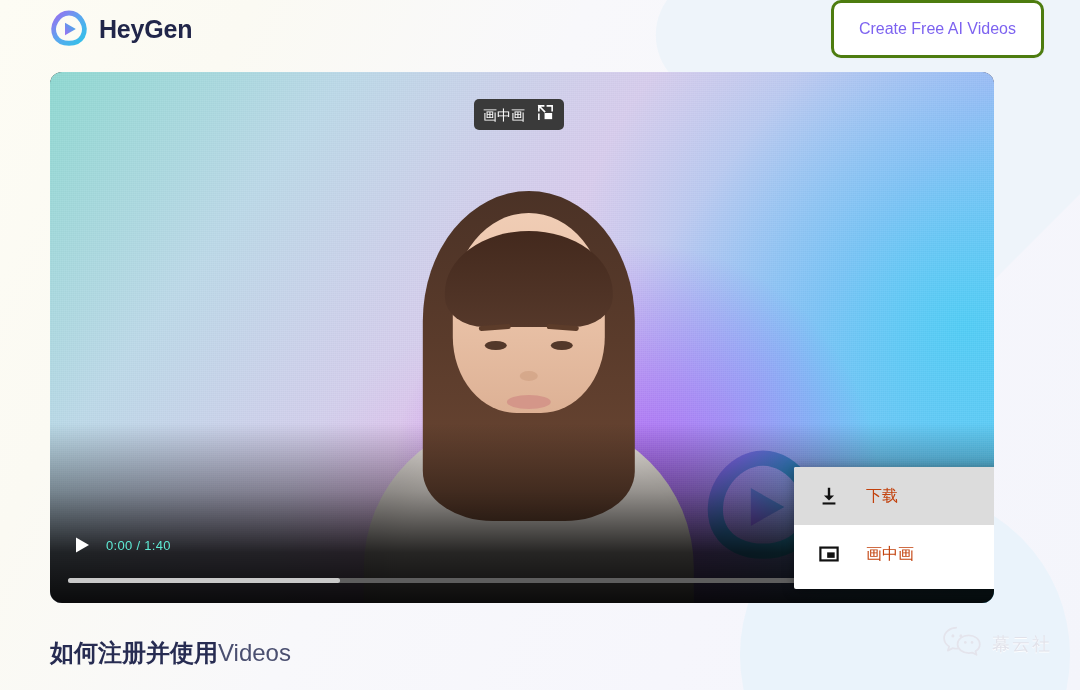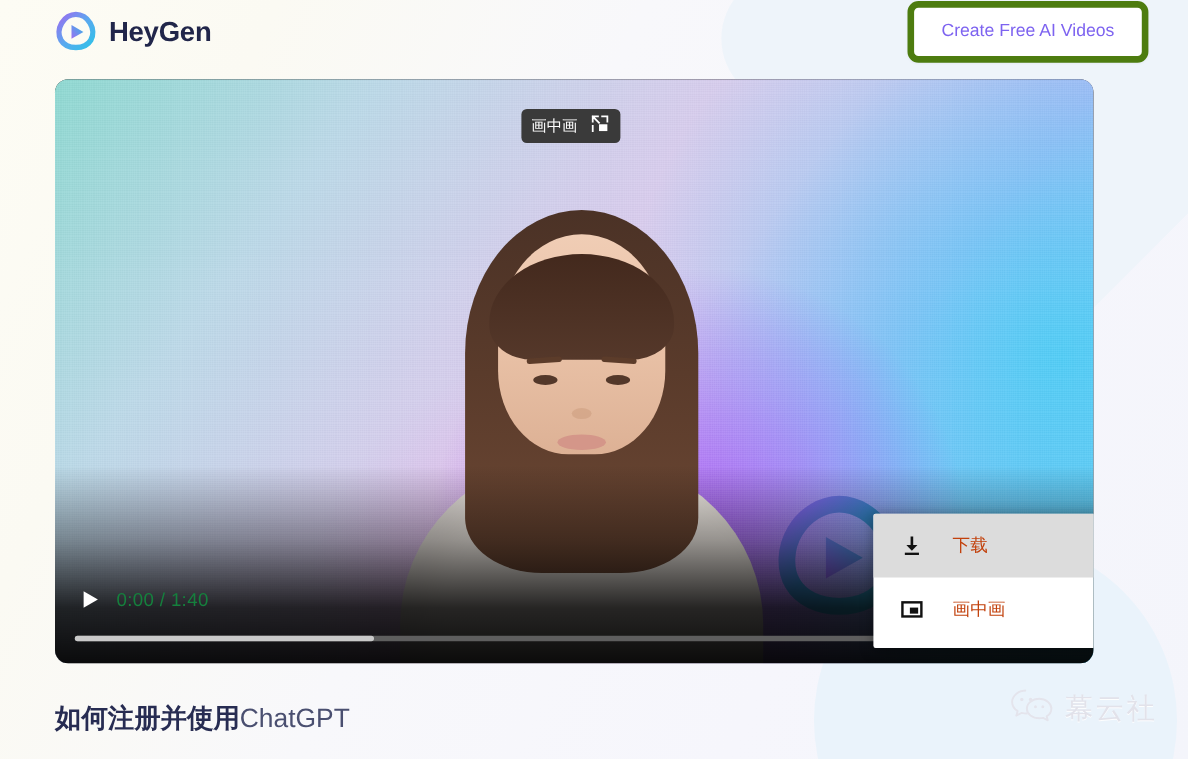--- a/index.html
+++ b/index.html
@@ -46,39 +46,38 @@
   }
 
   
   #header {
     position: absolute;
     top: 0; left: 0;
     width: 1080px;
     height: 58px;
     z-index: 10;
     display: flex;
-    align-items: center;
     justify-content: space-between;
     padding: 0 36px 0 50px;
   }
   #brand {
     display: flex;
     align-items: center;
     gap: 11px;
   }
   #brand-logo { width: 38px; height: 38px; display: block; }
   #brand-name {
     font-size: 25px;
     font-weight: 700;
     color: #21264a;
     letter-spacing: -0.2px;
   }
   #cta-button {
     background: #ffffff;
-    border: 6px solid #4d7c0f;
+    border: 3px solid #4d7c0f;
     border-radius: 10px;
     color: #7d63f0;
     font-size: 16px;
     padding: 13px 25px;
     cursor: pointer;
     box-shadow: 0 1px 2px rgba(40,40,80,0.03);
     white-space: nowrap;
   }
 
   
@@ -247,22 +246,22 @@
     left: 19px;
     bottom: 45px;
     width: 26px; height: 26px;
     display: flex; align-items: center; justify-content: center;
     cursor: pointer;
   }
   #time-display {
     position: absolute;
     left: 56px;
     bottom: 44px;
-    color: #15803d;
-    font-size: 17px;
+    color: #5eead4;
+    font-size: 13px;
     letter-spacing: 0.3px;
     line-height: 26px;
   }
   #progress-track {
     position: absolute;
     left: 18px;
     right: 18px;
     bottom: 20px;
     height: 5px;
     border-radius: 3px;
@@ -329,21 +328,21 @@
     position: absolute;
     right: 28px;
     top: 625px;
     display: flex;
     align-items: center;
     gap: 8px;
     z-index: 12;
     opacity: 0.95;
   }
   #watermark-text {
-    font-size: 26px;
+    font-size: 18px;
     color: #e2e2ea;
     letter-spacing: 2px;
     font-family: "DejaVu Sans", "Liberation Sans", sans-serif;
     text-shadow: 0 1px 0 #ffffff;
   }
 </style>
 </head>
 <body>
 
 <div id="page-bg"></div>
@@ -460,21 +459,21 @@
           <rect x="10" y="10.2" width="8.2" height="6" fill="#111"></rect>
         </svg>
       </span>
       <span class="menu-label">画中画</span>
     </div>
 
   </div>
 </div>
 
 <div id="video-title">
-  <span>如何注册并使用</span><span id="title-latin">ChatGPT</span>
+  <span>如何注册并使用</span><span id="title-latin">Videos</span>
 </div>
 
 <div id="watermark">
   <span>
     <svg viewBox="0 0 40 32" width="42" height="34" xmlns="http://www.w3.org/2000/svg">
       <path d="M14.2 2.4 C7.4 2.4 2 6.9 2 12.4 C2 15.6 3.9 18.4 6.8 20.2 L5.6 24.2 L10.3 21.8 C11.6 22.1 12.9 22.3 14.2 22.3 C14.6 22.3 15 22.3 15.4 22.2" fill="none" stroke="#e4e4ec" stroke-width="1.7" stroke-linejoin="round"></path>
       <circle cx="10.4" cy="10.2" r="1.5" fill="#e4e4ec"></circle>
       <circle cx="18" cy="10.2" r="1.5" fill="#e4e4ec"></circle>
       <path d="M25.4 9.6 C31.2 9.6 36 13.4 36 18.1 C36 20.8 34.4 23.2 31.9 24.7 L32.9 28.2 L28.9 26.1 C27.8 26.4 26.6 26.5 25.4 26.5 C19.6 26.5 14.8 22.8 14.8 18.1 C14.8 13.4 19.6 9.6 25.4 9.6 Z" fill="none" stroke="#e4e4ec" stroke-width="1.7" stroke-linejoin="round"></path>
       <circle cx="22.2" cy="16.4" r="1.3" fill="#e4e4ec"></circle>

